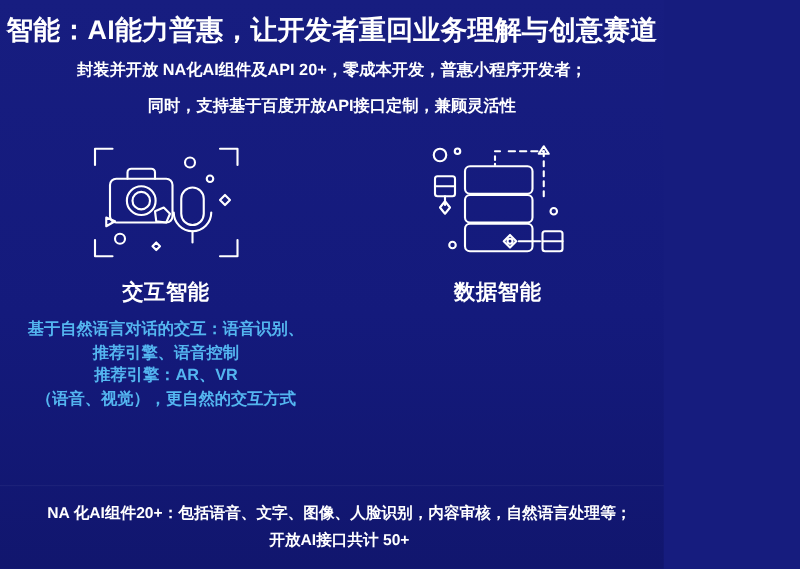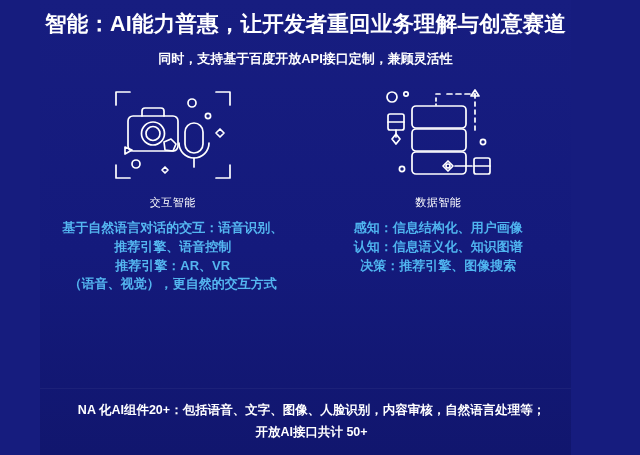--- a/index.html
+++ b/index.html
@@ -13,21 +13,20 @@
     background: #161c7e;
     font-family: "Liberation Sans", "DejaVu Sans", sans-serif;
     -webkit-font-smoothing: antialiased;
   }
   #slide {
     position: relative;
     width: 531px;
     height: 455px;
     background: linear-gradient(180deg, #171d80 0%, #141a7c 55%, #11166e 100%);
     box-sizing: border-box;
-    margin-left: 40px;
   }
 
   
   .header {
     padding-top: 11px;
     text-align: center;
   }
   .title {
     color: #ffffff;
     font-size: 21.5px;
@@ -56,22 +55,22 @@
     text-align: center;
   }
   .icon-wrap {
     height: 102px;
     display: flex;
     align-items: center;
     justify-content: center;
   }
   .col-heading {
     color: #ffffff;
-    font-size: 11px;
-    font-weight: normal;
+    font-size: 17px;
+    font-weight: bold;
     margin-top: 9px;
     letter-spacing: 0.5px;
   }
   .col-lines {
     margin-top: 9px;
   }
   .line {
     color: #54b6f0;
     font-size: 13px;
     font-weight: bold;
@@ -104,20 +103,21 @@
     white-space: nowrap;
   }
 </style>
 </head>
 <body>
 
 <div id="slide">
 
   <div class="header">
     <div class="title">智能：AI能力普惠，让开发者重回业务理解与创意赛道</div>
+    <div class="subtitle sub1">封装并开放 NA化AI组件及API 20+，零成本开发，普惠小程序开发者；</div>
     <div class="subtitle sub2">同时，支持基于百度开放API接口定制，兼顾灵活性</div>
   </div>
 
   <div class="columns">
 
     <div class="col col-left">
       <div class="icon-wrap">
         <svg width="128" height="100" viewBox="0 0 128 100">
           <g fill="none" stroke="#ffffff" stroke-width="1.7" stroke-linecap="round" stroke-linejoin="round">
 
@@ -185,25 +185,20 @@
             <polygon points="69,76 74,81 69,86 64,81"></polygon>
             <circle cx="69" cy="81" r="2"></circle>
             <line x1="76" y1="81" x2="93" y2="81"></line>
 
             <circle cx="23" cy="84" r="2.6"></circle>
             <circle cx="104" cy="57" r="2.6"></circle>
           </g>
         </svg>
       </div>
       <div class="col-heading">数据智能</div>
-      <div class="col-lines">
-        <div class="line">感知：信息结构化、用户画像</div>
-        <div class="line">认知：信息语义化、知识图谱</div>
-        <div class="line">决策：推荐引擎、图像搜索</div>
-      </div>
     </div>
 
   </div>
 
   <div class="divider"></div>
 
   <div class="footer">
     <div class="footer-line">NA 化AI组件20+：包括语音、文字、图像、人脸识别，内容审核，自然语言处理等；</div>
     <div class="footer-line">开放AI接口共计 50+</div>
   </div>

